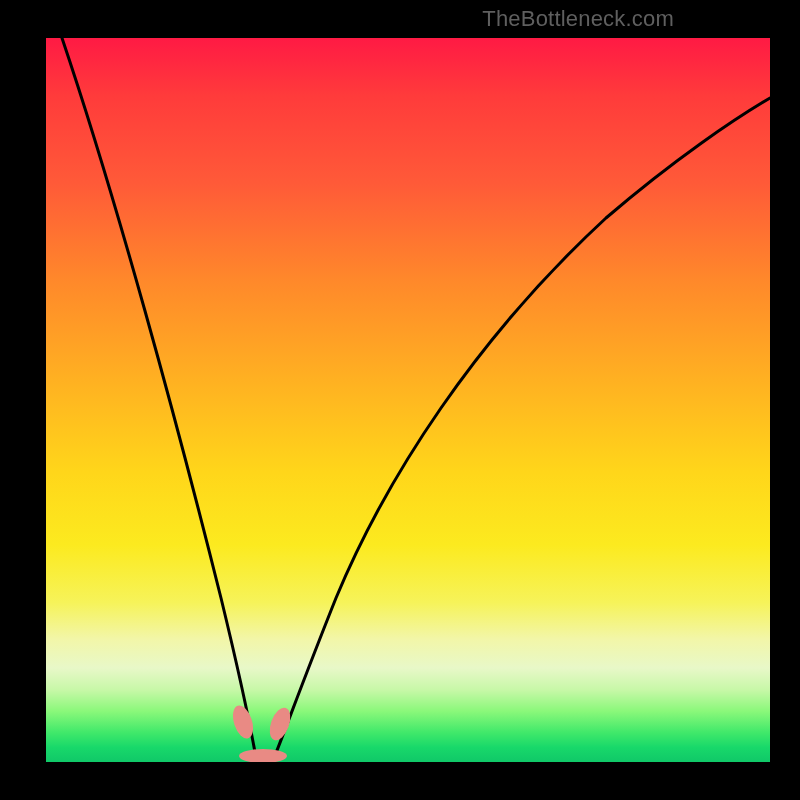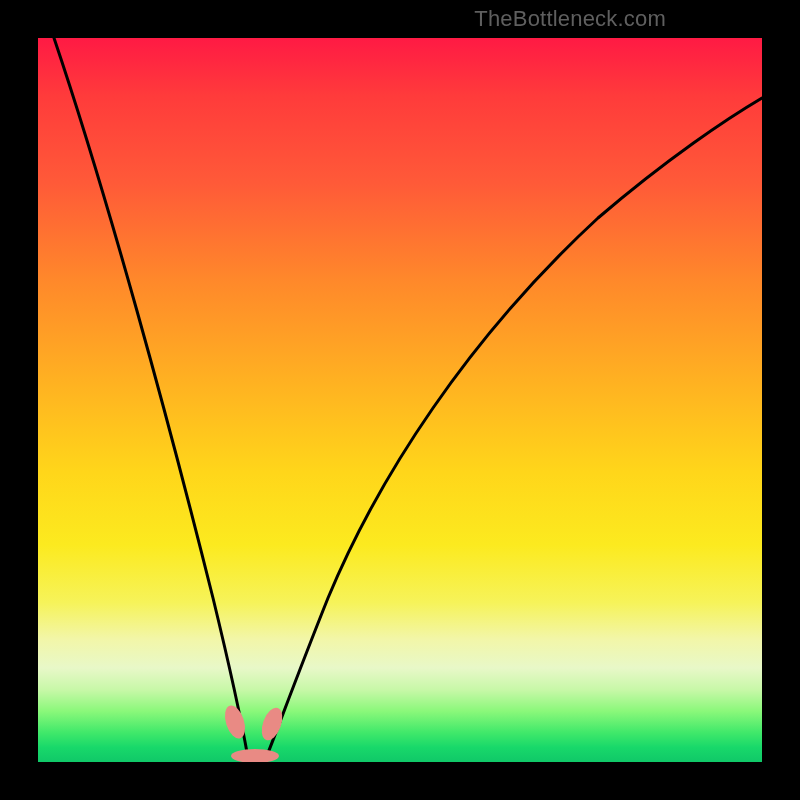--- a/index.html
+++ b/index.html
@@ -7,21 +7,21 @@
     padding: 0;
     width: 800px;
     height: 800px;
     background: #000;
     overflow: hidden;
     font-family: Arial, sans-serif;
   }
   .frame {
     position: absolute;
     top: 0;
-    left: 0;
+    left: 8px;
     width: 680px;
     height: 800px;
     background: #000;
   }
   .plot-area {
     position: absolute;
     top: 38px;
     left: 38px;
     width: 724px;
     height: 724px;

